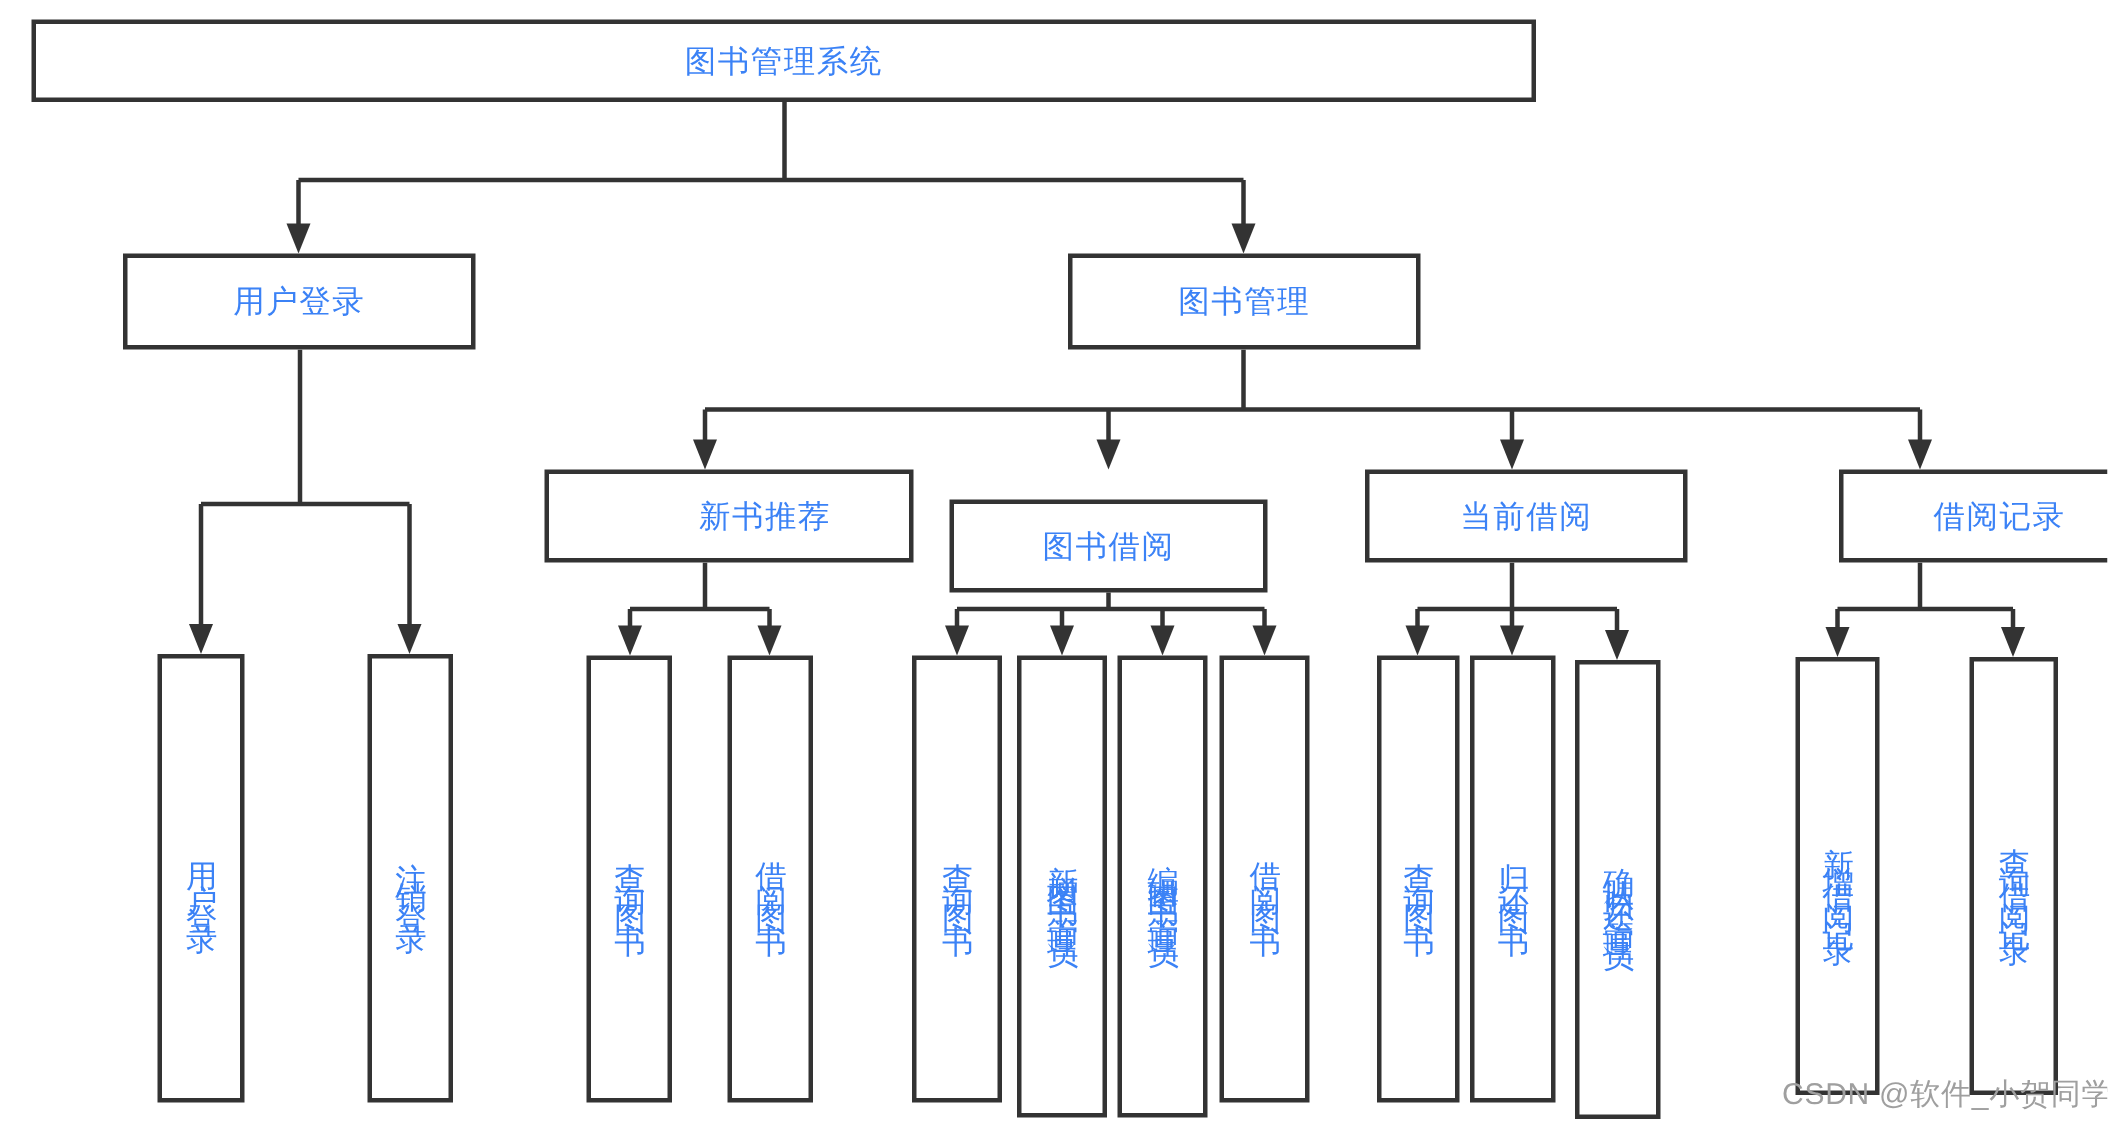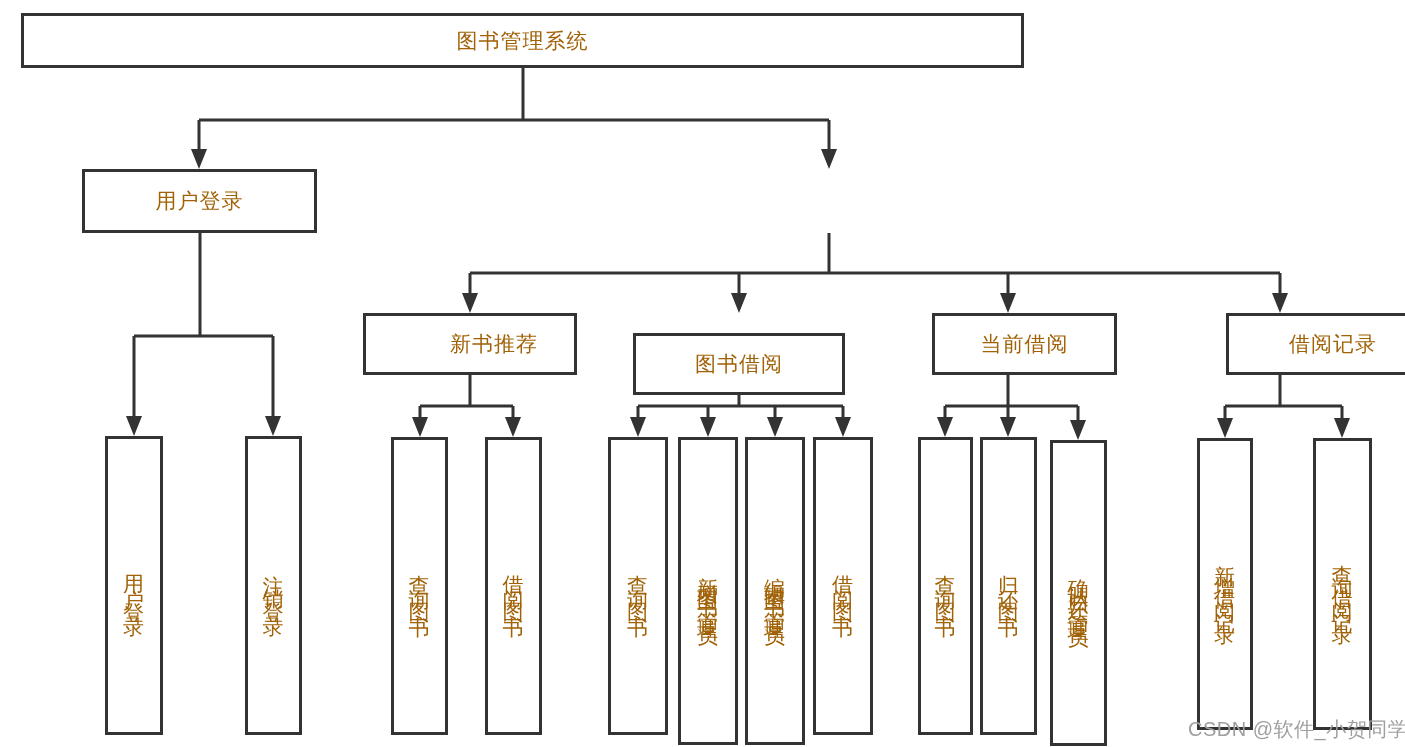--- a/index.html
+++ b/index.html
@@ -18,21 +18,21 @@
     pointer-events: none;
   }
   .node {
     position: absolute;
     box-sizing: border-box;
     border: 3px solid #333333;
     background: #ffffff;
     display: flex;
     align-items: center;
     justify-content: center;
-    color: #a16207;
+    color: #3b82f6;
     font-size: 21px;
     letter-spacing: 1px;
     white-space: nowrap;
   }
   .leaf {
     writing-mode: vertical-rl;
     text-orientation: mixed;
     letter-spacing: 14px;
     line-height: 1;
   }
@@ -44,23 +44,23 @@
     top: 716px;
     font-size: 20px;
     color: #9f9f9f;
     letter-spacing: 0.5px;
     white-space: nowrap;
   }
   
   #n-root            { left: 21px;   top: 13px;  width: 1003px; height: 55px; }
   #n-user-login      { left: 82px;   top: 169px; width: 235px;  height: 64px; }
   #n-book-mgmt       { left: 712px;  top: 169px; width: 235px;  height: 64px; }
-  #n-new-book-rec    { left: 363px;  top: 313px; width: 214px;  height: 62px; padding-left: 48px; }
+  #n-new-book-rec    { left: 363px;  top: 313px; width: 246px;  height: 62px; padding-left: 48px; }
   #n-book-borrow     { left: 633px;  top: 313px; width: 212px;  height: 62px; margin-top: 20px; }
-  #n-current-borrow  { left: 932px;  top: 313px; width: 185px;  height: 62px; }
+  #n-current-borrow  { left: 910px;  top: 313px; width: 215px;  height: 62px; }
   #n-borrow-record   { left: 1226px; top: 313px; width: 214px;  height: 62px; }
   #l-user-login      { left: 105px;  top: 436px; width: 58px; height: 299px; }
   #l-logout          { left: 245px;  top: 436px; width: 57px; height: 299px; }
   #l-query-book-a    { left: 391px;  top: 437px; width: 57px; height: 298px; }
   #l-borrow-book-a   { left: 485px;  top: 437px; width: 57px; height: 298px; }
   #l-query-book-b    { left: 608px;  top: 437px; width: 60px; height: 298px; }
   #l-add-book        { left: 678px;  top: 437px; width: 60px; height: 308px; }
   #l-edit-book       { left: 745px;  top: 437px; width: 60px; height: 308px; }
   #l-borrow-book-b   { left: 813px;  top: 437px; width: 60px; height: 298px; }
   #l-query-book-c    { left: 918px;  top: 437px; width: 55px; height: 298px; }
@@ -110,20 +110,21 @@
       <polygon points="1000,417 1016,417 1008,437"></polygon>
       <polygon points="1070,420 1086,420 1078,440"></polygon>
       <polygon points="1217,418 1233,418 1225,438"></polygon>
       <polygon points="1334,418 1350,418 1342,438"></polygon>
     </g>
   </svg>
 
   <div class="node" id="n-root">图书管理系统</div>
 
   <div class="node" id="n-user-login">用户登录</div>
+  <div class="node" id="n-book-mgmt">图书管理</div>
 
   <div class="node" id="n-new-book-rec">新书推荐</div>
   <div class="node" id="n-book-borrow">图书借阅</div>
   <div class="node" id="n-current-borrow">当前借阅</div>
   <div class="node" id="n-borrow-record">借阅记录</div>
 
   <div class="node leaf" id="l-user-login">用户登录</div>
   <div class="node leaf" id="l-logout">注销登录</div>
 
   <div class="node leaf" id="l-query-book-a">查询图书</div>

